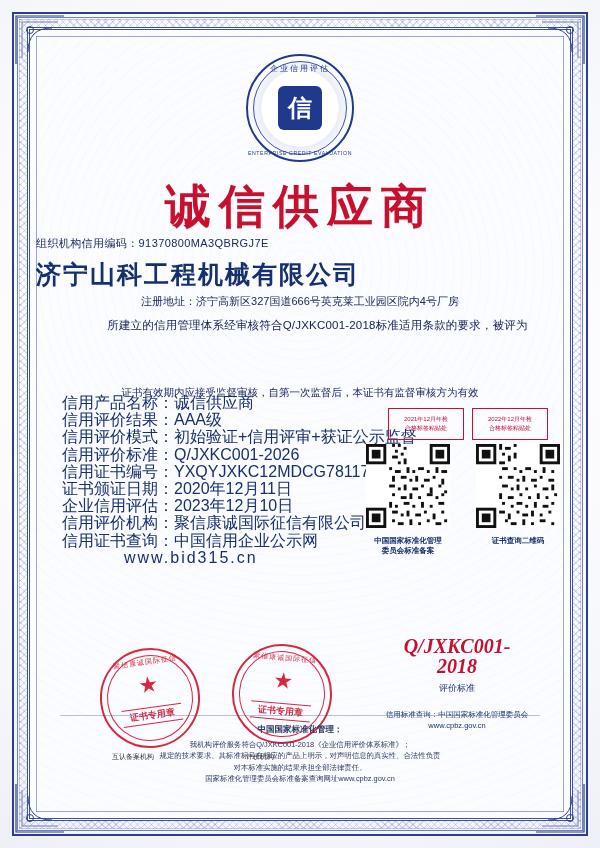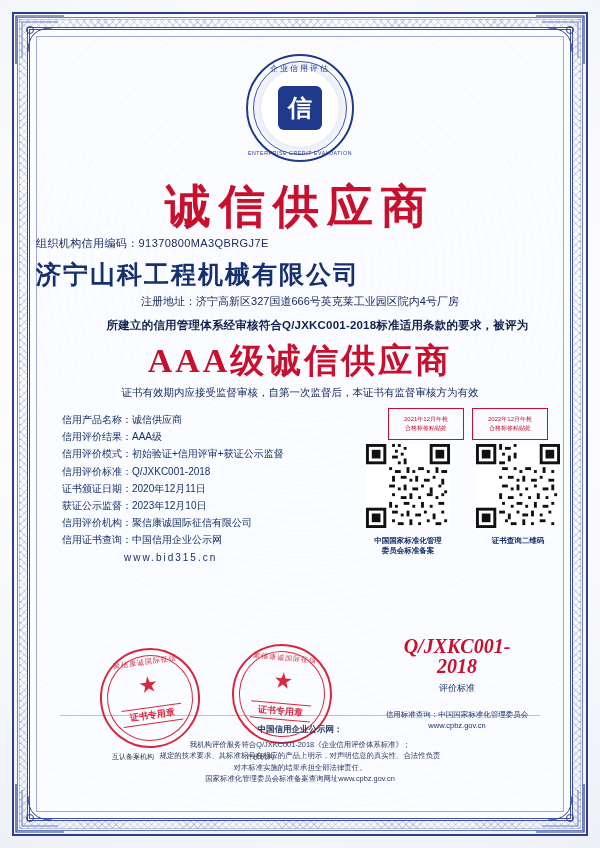--- a/index.html
+++ b/index.html
@@ -79,33 +79,33 @@
   .company{
     position:absolute;left:0;right:0;top:222px;text-align:left;
     font-family:"Liberation Serif",serif;font-weight:bold;font-size:25px;color:#16306e;
     letter-spacing:2px;
   }
   .address{
     position:absolute;left:0;right:0;top:258px;text-align:center;font-size:11px;color:#1b2a60;
   }
   .statement{
     position:absolute;left:0;right:0;top:282px;text-align:center;font-size:11.5px;color:#10204f;
-    font-weight:bold;letter-spacing:.2px;padding-left:35px;
+    font-weight:normal;letter-spacing:.2px;padding-left:35px;
   }
   .grade{
     position:absolute;left:0;right:0;top:302px;text-align:center;
     font-family:"Liberation Serif",serif;font-weight:bold;font-size:34px;color:#c8102e;
     letter-spacing:3px;
   }
   .valid-note{
     position:absolute;left:0;right:0;top:350px;text-align:center;font-size:10.5px;color:#1b2a60;
   }
 
   
-  .details{position:absolute;left:26px;top:375px;width:300px;font-size:10px;color:#17306b;line-height:17.2px;}
+  .details{position:absolute;left:26px;top:358px;width:300px;font-size:16px;color:#17306b;line-height:17.2px;}
   .row{white-space:nowrap;}
   .row .lbl{display:inline-block;}
   .url{padding-left:62px;letter-spacing:2px;}
 
   
   .insp{position:absolute;top:372px;right:16px;display:flex;gap:8px;}
   .insp-box{
     width:74px;height:30px;border:1px solid #c8102e;color:#c8102e;font-size:6px;
     display:flex;flex-direction:column;align-items:center;justify-content:center;line-height:9px;text-align:center;
   }
@@ -211,30 +211,30 @@
       <div class="emblem-top">企业信用评估</div>
       <div class="emblem-core">信</div>
       <div class="emblem-bot">ENTERPRISE CREDIT EVALUATION</div>
     </div>
 
     <div class="title">诚信供应商</div>
     <div class="credit-code">组织机构信用编码：91370800MA3QBRGJ7E</div>
     <div class="company">济宁山科工程机械有限公司</div>
     <div class="address">注册地址：济宁高新区327国道666号英克莱工业园区院内4号厂房</div>
     <div class="statement">所建立的信用管理体系经审核符合Q/JXKC001-2018标准适用条款的要求，被评为</div>
-    <div class="grade">AAA级诚信供应商</div>
     <div class="valid-note">证书有效期内应接受监督审核，自第一次监督后，本证书有监督审核方为有效</div>
 
     <div class="details">
       <div class="row"><span class="lbl">信用产品名称：</span><span>诚信供应商</span></div>
       <div class="row"><span class="lbl">信用评价结果：</span><span>AAA级</span></div>
       <div class="row"><span class="lbl">信用评价模式：</span><span>初始验证+信用评审+获证公示监督</span></div>
-      <div class="row"><span class="lbl">信用评价标准：</span><span>Q/JXKC001-2018</span></div>
+      <div class="row"><span class="lbl">信用评价标准：</span><span>Q/JXKC001-2026</span></div>
+      <div class="row"><span class="lbl">信用证书编号：</span><span>YXQYJXKC12MDCG78117</span></div>
       <div class="row"><span class="lbl">证书颁证日期：</span><span>2020年12月11日</span></div>
-      <div class="row"><span class="lbl">获证公示监督：</span><span>2023年12月10日</span></div>
+      <div class="row"><span class="lbl">企业信用评估：</span><span>2023年12月10日</span></div>
       <div class="row"><span class="lbl">信用评价机构：</span><span>聚信康诚国际征信有限公司</span></div>
       <div class="row"><span class="lbl">信用证书查询：</span><span>中国信用企业公示网</span></div>
       <div class="row url">www.bid315.cn</div>
     </div>
 
     <div class="insp">
       <div class="insp-box">
         <span>2021年12月年检</span>
         <span>合格标签粘贴处</span>
       </div>
@@ -416,20 +416,20 @@
       <div class="std-code" style="white-space:pre-line">Q/JXKC001-
 2018</div>
       <div class="std-label">评价标准</div>
       <div class="std-query" style="white-space:pre-line">信用标准查询：中国国家标准化管理委员会
 www.cpbz.gov.cn</div>
     </div>
 
     <div class="bottom-rule"></div>
 
     <div class="bottom">
-      <div class="b-title">中国信用企业公示网：</div>
+      <div class="b-title">中国国家标准化管理：</div>
       <div class="b-line">我机构评价服务符合Q/JXKC001-2018《企业信用评价体系标准》；</div>
       <div class="b-line">规定的技术要求、其标准标号在相应的产品上明示，对声明信息的真实性、合法性负责</div>
       <div class="b-line">对本标准实施的结果承担全部法律责任。</div>
       <div class="b-line">国家标准化管理委员会标准备案查询网址www.cpbz.gov.cn</div>
     </div>
   </div>
 </div>
 
 </body></html>

